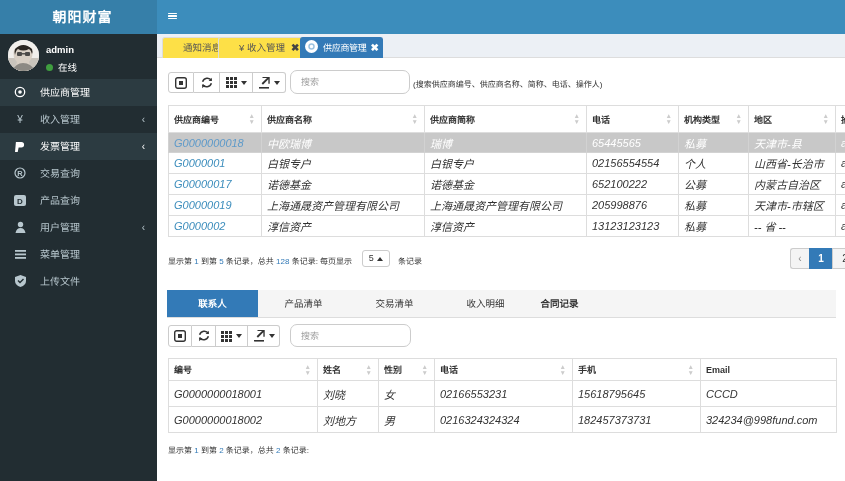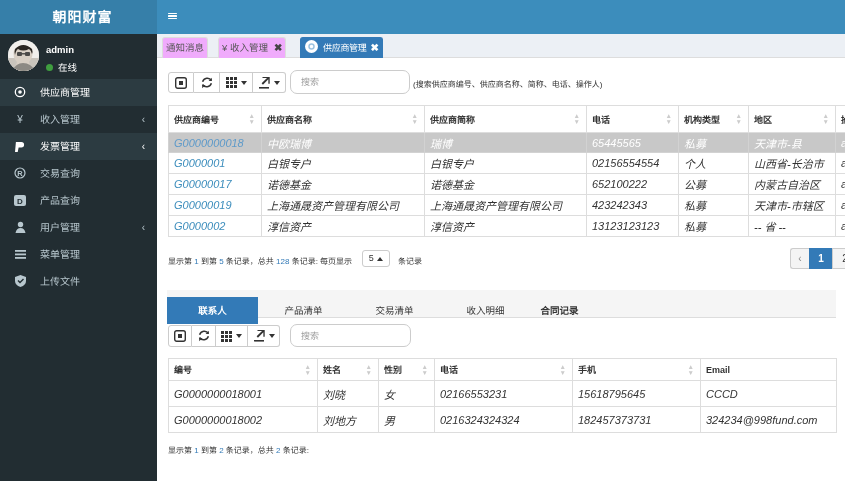--- a/index.html
+++ b/index.html
@@ -22,23 +22,23 @@
 
 #menu{left:0;top:79px;width:157px;}
 .mi{position:relative;height:27px;line-height:27px;color:#b8c7ce;font-size:10px;white-space:nowrap;}
 .mi .ic{position:absolute;left:12px;top:0;width:16px;height:27px;text-align:center;}
 .mi .tx{position:absolute;left:40px;top:0;}
 .mi .ch{position:absolute;right:12px;top:0;color:#b8c7ce;font-size:10px;}
 .mi.on{background:#2c3b41;color:#fff;}
 .mi.on .ch{color:#fff;}
 #whitebg{left:157px;top:58px;width:688px;height:423px;background:#fff;}
 
-.tab1{position:absolute;top:37px;height:21px;line-height:20px;background:#f0abfc;
+.tab1{position:absolute;top:37px;height:21px;line-height:20px;background:#fde047;
   border:1px solid #ddd;border-bottom:none;border-radius:3px 3px 0 0;color:#555;white-space:nowrap;
-  padding:0 3px;font-size:9.5px;}
+  padding:0 20px;font-size:9.5px;}
 #tabline{left:157px;top:57px;width:688px;height:1px;background:#ddd;}
 .tabx{font-weight:bold;color:#444;font-size:10px;margin-left:6px;}
 #tab3{background:#337ab7;color:#fff;border-color:#337ab7;}
 #tab3 .tabx{color:#fff;margin-left:4px;}
 
 .btngrp{position:absolute;display:flex;}
 .bt{border:1px solid #ccc;background:#fff;border-left:none;display:flex;align-items:center;justify-content:center;color:#333;}
 .bt:first-child{border-left:1px solid #ccc;border-radius:3px 0 0 3px;}
 .bt:last-child{border-radius:0 3px 3px 0;}
 .caret{display:inline-block;width:0;height:0;border-left:3px solid transparent;border-right:3px solid transparent;border-top:4px solid #333;margin-left:4px;}
@@ -61,21 +61,21 @@
 #pgsz{position:absolute;border:1px solid #ccc;border-radius:3px;background:#fff;
   text-align:center;font-size:9px;color:#333;}
 .pgn{position:absolute;display:flex;}
 .pg{border:1px solid #ccc;border-right:none;background:#f4f4f4;color:#8a8a8a;width:19px;height:21px;
   display:flex;align-items:center;justify-content:center;font-size:10px;}
 .pg:first-child{border-radius:3px 0 0 3px;}
 .pg.act{background:#337ab7;border-color:#337ab7;color:#fff;width:23px;font-weight:bold;}
 .pg.two{width:25px;color:#333;}
 
 #tabs2{left:167px;top:290px;width:669px;height:28px;background:#f5f5f5;border-bottom:1px solid #ddd;}
-.t2{position:absolute;top:0;width:91px;height:27px;line-height:27px;text-align:center;color:#333;font-size:9.5px;margin-top:7px;}
+.t2{position:absolute;top:0;width:91px;height:27px;line-height:27px;text-align:center;color:#333;font-size:9.5px;}
 .t2.on{background:#337ab7;color:#fff;font-weight:bold;}
 svg{display:block;}
 </style>
 </head>
 <body>
 
 <div class="abs" id="navbar">
     <div class="abs" id="burger">
       <div></div>
       <div></div>
@@ -287,21 +287,21 @@
           <td>诺德基金</td>
           <td>652100222</td>
           <td>公募</td>
           <td>内蒙古自治区</td>
           <td>admin</td>
         </tr>
   <tr style="height:21px;">
           <td><a class="lk">G00000019</a></td>
           <td>上海通晟资产管理有限公司</td>
           <td>上海通晟资产管理有限公司</td>
-          <td>423242343</td>
+          <td>205998876</td>
           <td>私募</td>
           <td>天津市-市辖区</td>
           <td>admin</td>
         </tr>
   <tr style="height:21px;">
           <td><a class="lk">G0000002</a></td>
           <td>淳信资产</td>
           <td>淳信资产</td>
           <td>13123123123</td>
           <td>私募</td>

